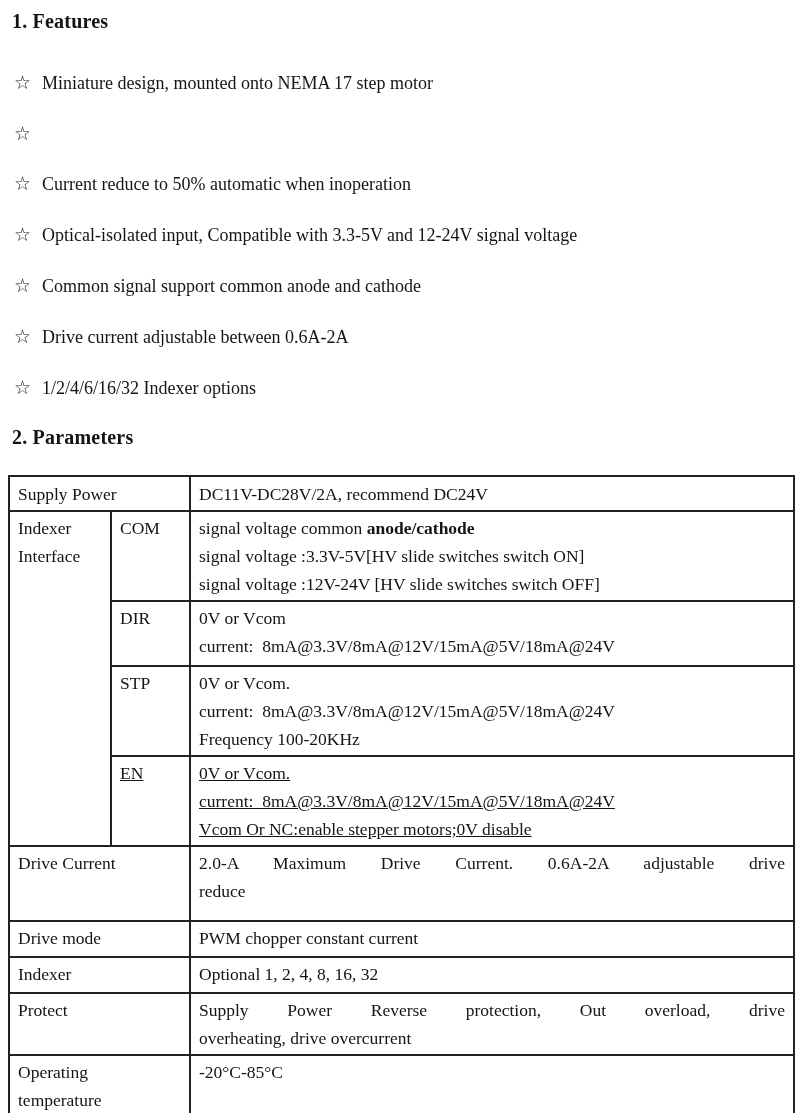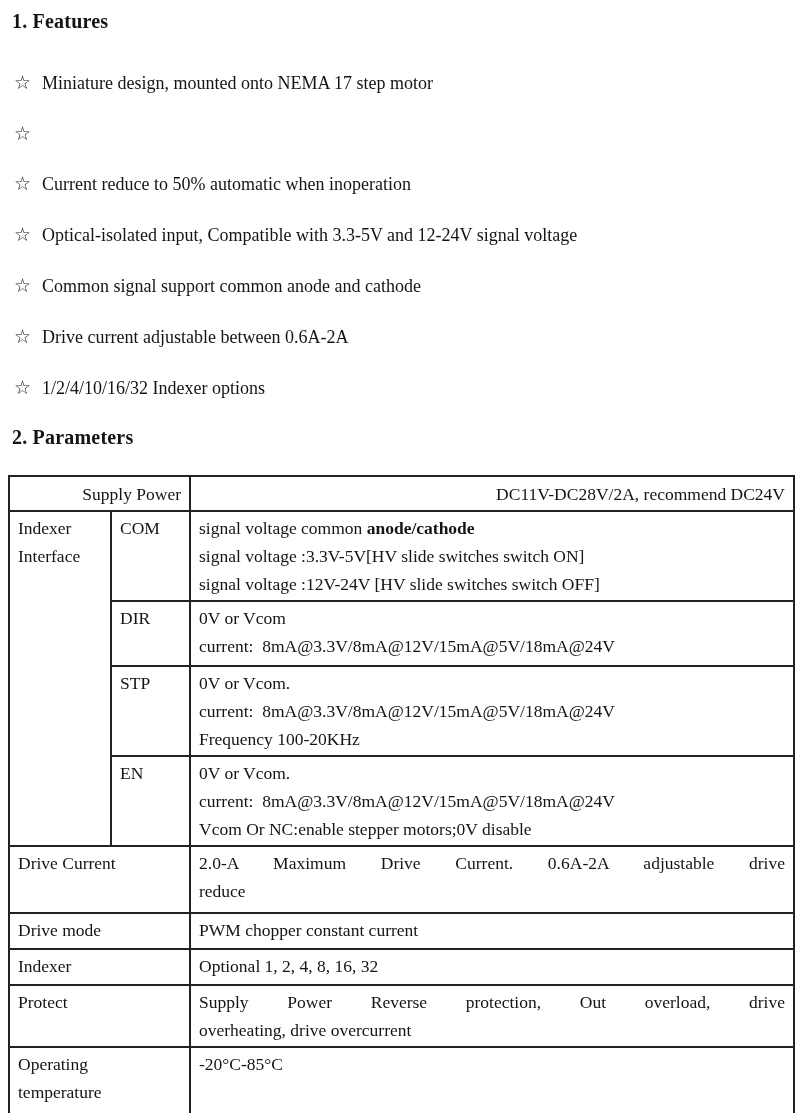--- a/index.html
+++ b/index.html
@@ -58,26 +58,26 @@
     font-size: 17.5px;
     line-height: 28px;
     padding: 2px 8px;
     vertical-align: top;
     box-sizing: border-box;
     overflow: hidden;
   }
   .c1 { width: 102px; }
   .c2 { width: 79px; }
   .c3 { width: 604px; }
-  tr.r-supply td { height: 35px; vertical-align: middle; text-align: right; }
+  tr.r-supply td { height: 35px; vertical-align: middle; }
   tr.r-com td { height: 90px; }
   tr.r-dir td { height: 65px; }
   tr.r-stp td { height: 87px; }
-  tr.r-en td { height: 88px; }
-  tr.r-dcur td { height: 67px; }
+  tr.r-en td { height: 88px; text-decoration: underline; }
+  tr.r-dcur td { height: 75px; }
   tr.r-dmode td { height: 36px; }
   tr.r-idx td { height: 36px; }
   tr.r-prot td { height: 61px; }
   tr.r-temp td { height: 72px; }
   td.merged-label { padding-top: 30px; }
   .jl { text-align: justify; text-align-last: justify; }
   .narrow-label { max-width: 108px; }
   b { font-weight: bold; }
 </style>
 </head>
@@ -107,21 +107,21 @@
       <li>
         <span class="star">☆</span>
         <span>Common signal support common anode and cathode</span>
       </li>
       <li>
         <span class="star">☆</span>
         <span>Drive current adjustable between 0.6A-2A</span>
       </li>
       <li>
         <span class="star">☆</span>
-        <span>1/2/4/10/16/32 Indexer options</span>
+        <span>1/2/4/6/16/32 Indexer options</span>
       </li>
     </ul>
 
     <h1 class="h-title" id="parameters-heading">2. Parameters</h1>
 
     <table class="params">
       <colgroup>
           <col class="c1">
           <col class="c2">
           <col class="c3">

